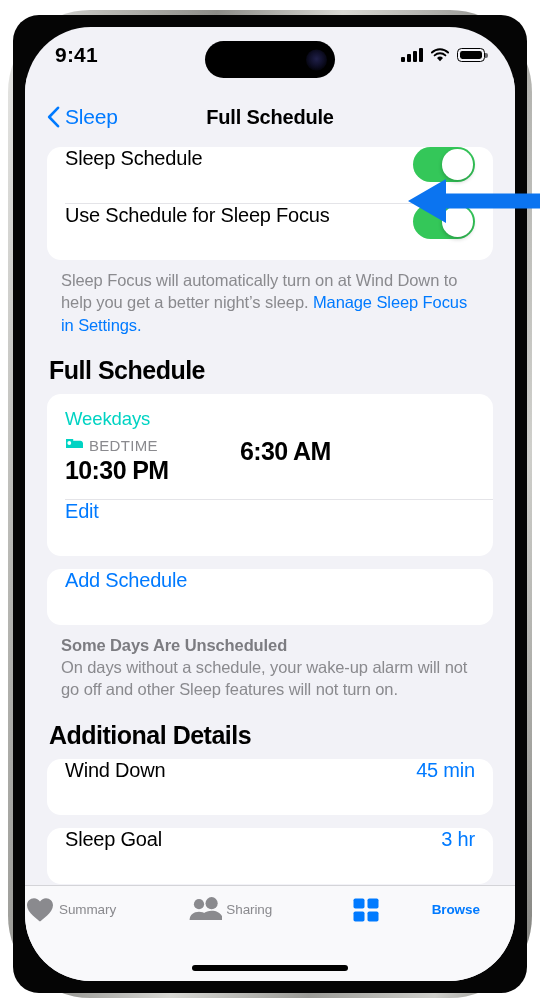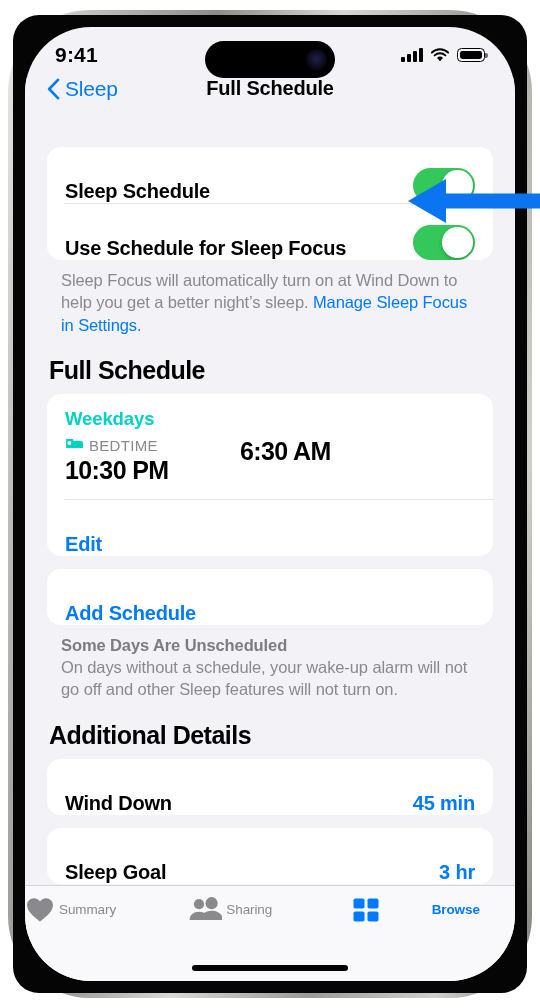--- a/index.html
+++ b/index.html
@@ -74,21 +74,21 @@
     position: absolute; right: 8px; top: 50%; transform: translateY(-50%);
     width: 21px; height: 21px; border-radius: 50%;
     background: radial-gradient(circle at 50% 45%, #20204a 0%, #10102a 42%, #050510 70%, #000 100%);
   }
 
   
   #nav-bar {
     position: absolute; top: 50px; left: 0; right: 0;
     height: 52px; z-index: 5;
     background: #f2f2f7;
-    display: flex; align-items: flex-start; padding: 0 22px;
+    display: flex; align-items: flex-end; padding: 0 22px;
   }
   #back-button {
     display: flex; align-items: center; gap: 5px; cursor: pointer;
   }
   #back-chevron { width: 13px; height: 22px; display:block; }
   #back-label { font-size: 21px; color: #007aff; letter-spacing: -.2px; }
   #nav-title {
     position: absolute; left: 0; right: 0; text-align: center;
     font-size: 20px; font-weight: 700; color: #000; letter-spacing: -.2px;
     pointer-events: none;
@@ -99,22 +99,22 @@
     position: absolute; top: 102px; left: 0; right: 0; bottom: 96px;
     background: #f2f2f7;
     padding: 18px 22px 0 22px;
     overflow: hidden;
   }
 
   .card {
     background: #fff; border-radius: 14px; overflow: hidden;
   }
   .row {
-    display: flex; align-items: flex-end;
-    min-height: 56px; padding: 0 18px; font-weight: bold;
+    display: flex; align-items: flex-start;
+    min-height: 56px; padding: 0 18px;
   }
   .row-label { font-size: 20px; color: #000; letter-spacing: -.2px; }
   .row-value { margin-left: auto; font-size: 20px; color: #007aff; letter-spacing: -.2px; }
   .divider { height: 1px; background: #e4e4e8; margin-left: 18px; }
 
   
   .toggle {
     margin-left: auto; width: 62px; height: 35px; border-radius: 18px;
     background: #34c759; position: relative; flex: none; cursor: pointer;
   }
@@ -134,21 +134,21 @@
 
   
   .section-title {
     font-size: 25px; font-weight: 700; color: #000;
     letter-spacing: -.5px; padding: 20px 2px 9px 2px;
   }
 
   
   #schedule-top { padding: 14px 18px 14px 18px; }
   #schedule-days {
-    font-size: 18.5px; font-weight: 700; color: #00d3c3;
+    font-size: 18.5px; font-weight: 400; color: #00d3c3;
     letter-spacing: -.1px; margin-bottom: 7px;
   }
   #schedule-times { display: flex; }
   .time-block { width: 175px; }
   .time-head {
     display: flex; align-items: flex-start; gap: 5px;
     font-size: 15px; color: #8a8a8e; letter-spacing: .3px;
     margin-bottom: 2px;
   }
   .time-value {

